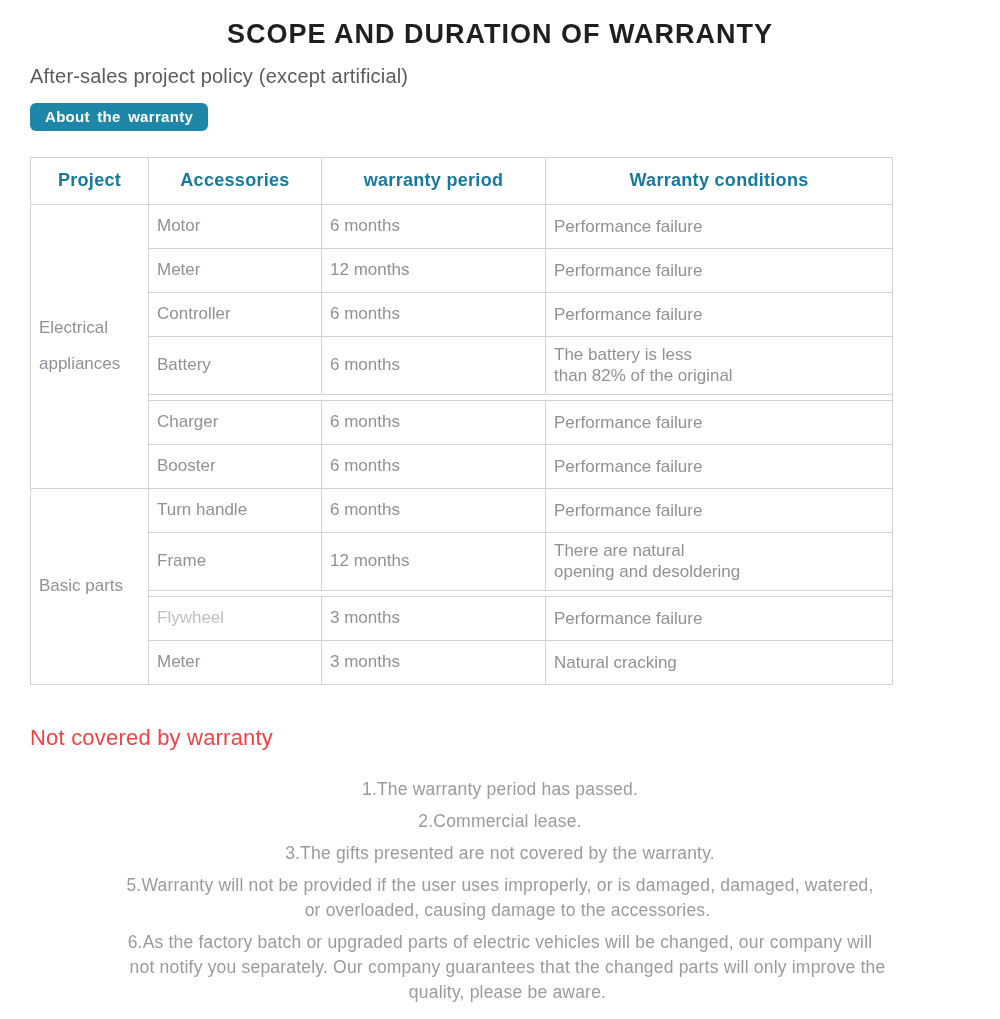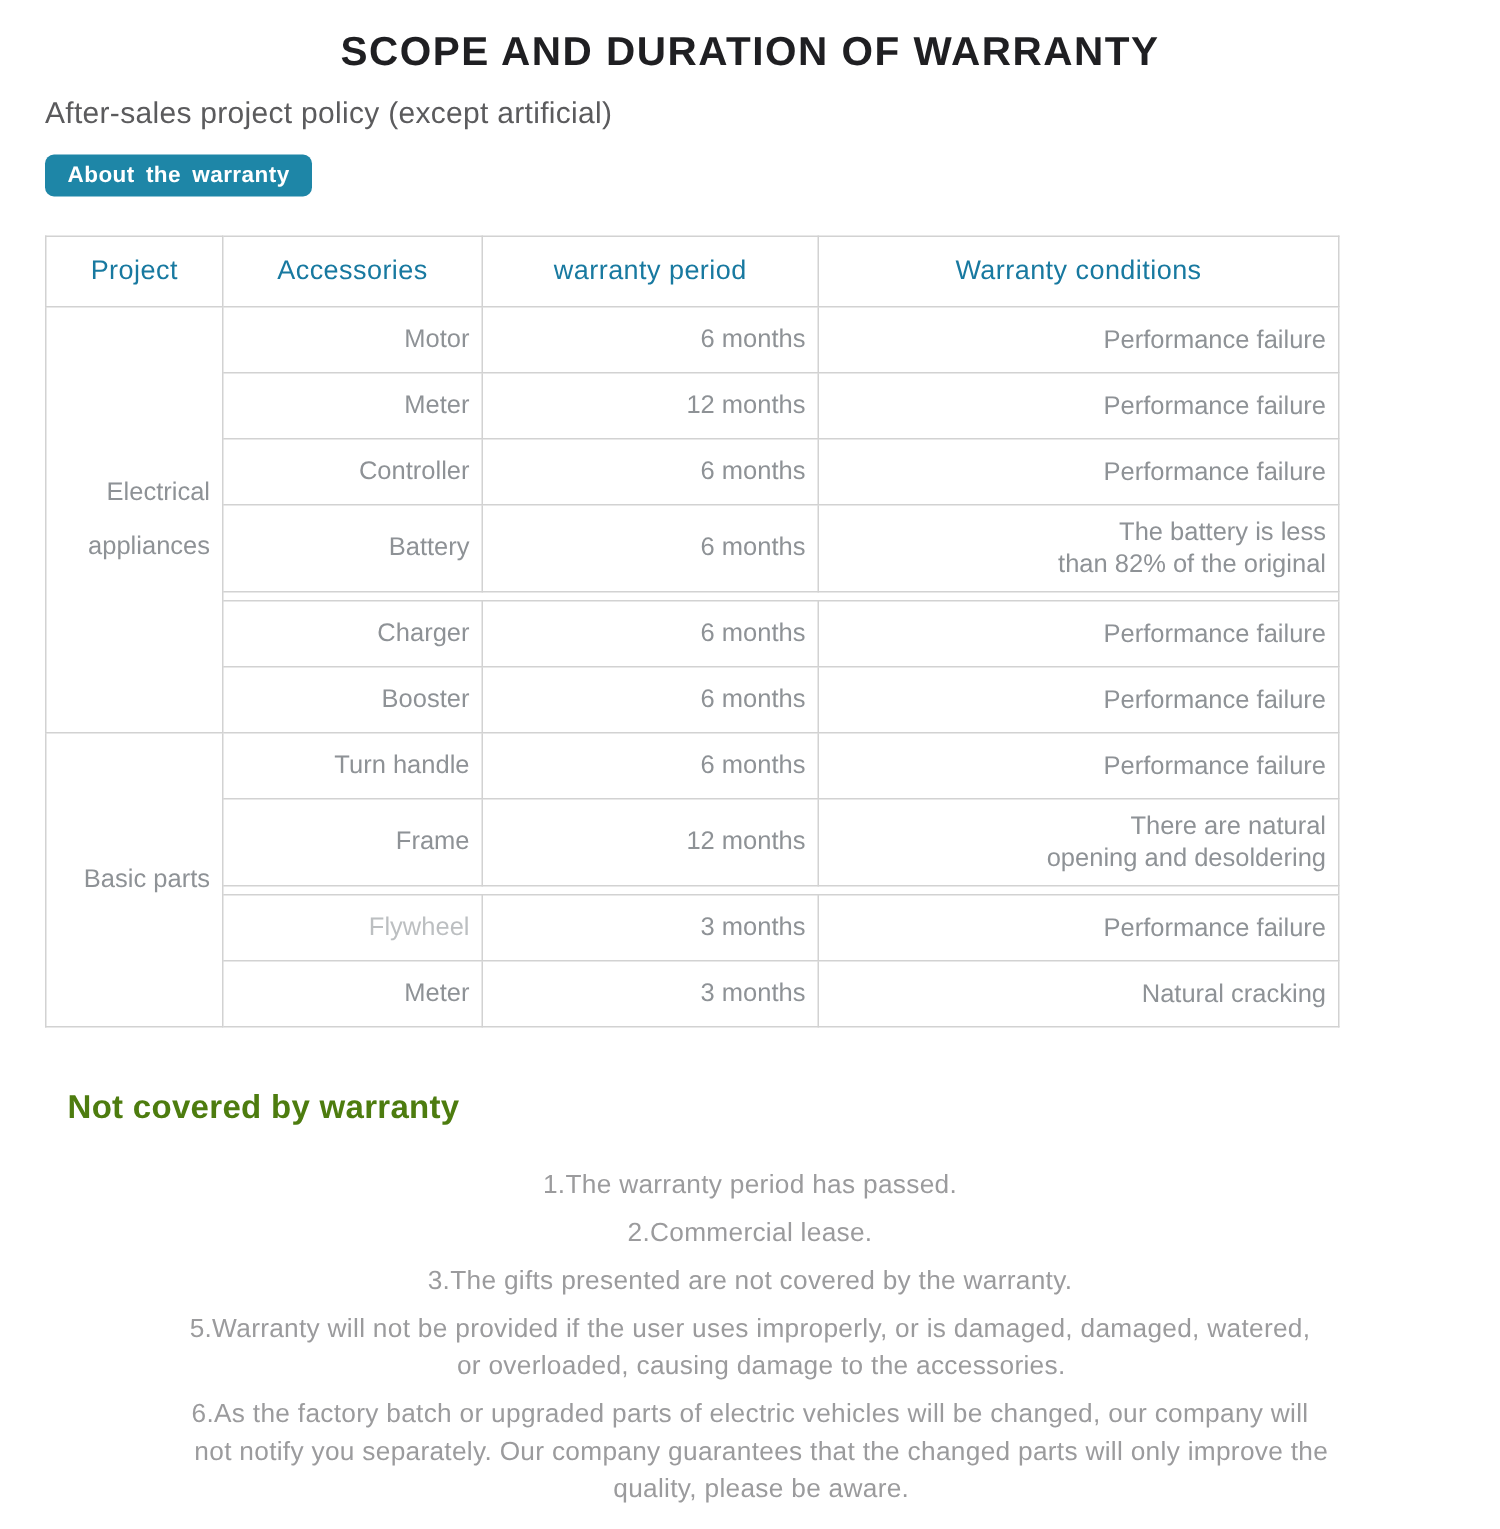--- a/index.html
+++ b/index.html
@@ -27,39 +27,39 @@
   .badge{
     display:inline-block;margin-top:15px;background:var(--teal);color:#fff;
     font-weight:bold;font-size:15px;padding:5px 15px 6px 15px;border-radius:6px;
     letter-spacing:.3px;word-spacing:3px;
   }
 
   table.warranty{
     border-collapse:collapse;table-layout:fixed;width:862px;margin-top:26px;
   }
   .warranty th{
-    color:var(--teal-text);font-size:18px;font-weight:normal;letter-spacing:.3px;
+    color:var(--teal-text);font-size:18px;font-weight:bold;letter-spacing:.3px;
     border:1px solid var(--border);text-align:center;
   }
   .warranty thead tr{height:47px;}
   .warranty td{
-    color:var(--body-gray);font-size:17px;text-align:right;
+    color:var(--body-gray);font-size:17px;text-align:left;
     border:1px solid var(--border);padding:2px 8px;vertical-align:middle;
   }
   .warranty tbody tr.row{height:44px;}
   .warranty tbody tr.tall{height:58px;}
   td.project{line-height:2.15;}
   td.condition{white-space:pre-line;line-height:1.25;}
   td.light{color:var(--light-gray);}
   tr.spacer{height:6px;}
   tr.spacer td{border:none;height:6px;padding:0;line-height:0;font-size:0;}
   tr.spacer td:last-child{border-right:1px solid var(--border);}
 
   .section-heading{
-    font-size:22px;font-weight:bold;color:#4d7c0f;margin:40px 0 0 15px;
+    font-size:22px;font-weight:normal;color:#ef4444;margin:40px 0 0 0;
     letter-spacing:.2px;
   }
   .notes{margin-top:26px;}
   .note{
     font-size:17.5px;color:#9b9b9d;line-height:25px;margin:0 0 7px 0;
     padding-left:15px;text-indent:-15px;white-space:pre-line;letter-spacing:.2px;text-align:center;
   }
 </style>
 </head>
 <body>

